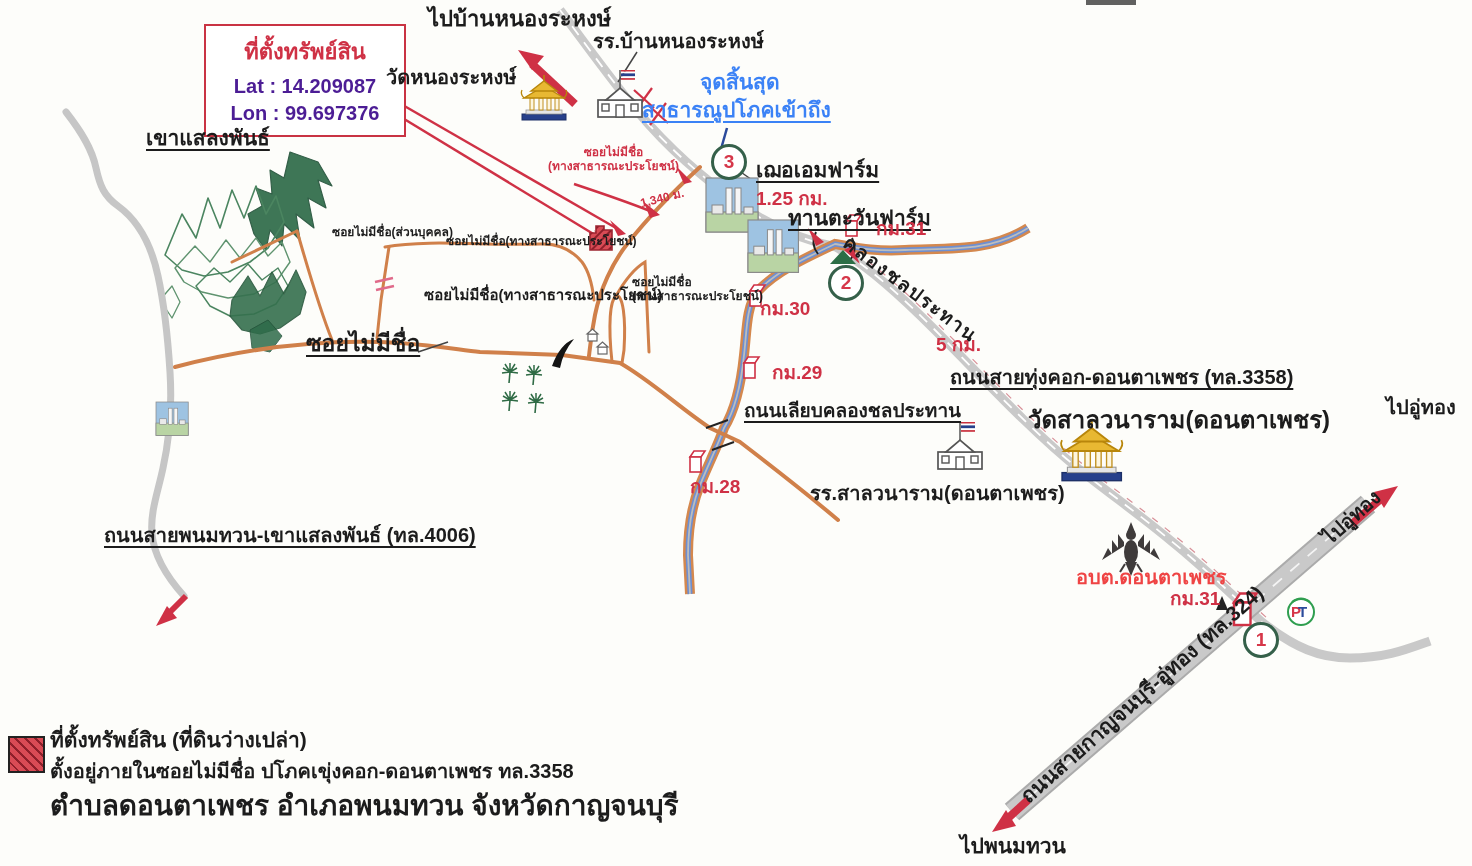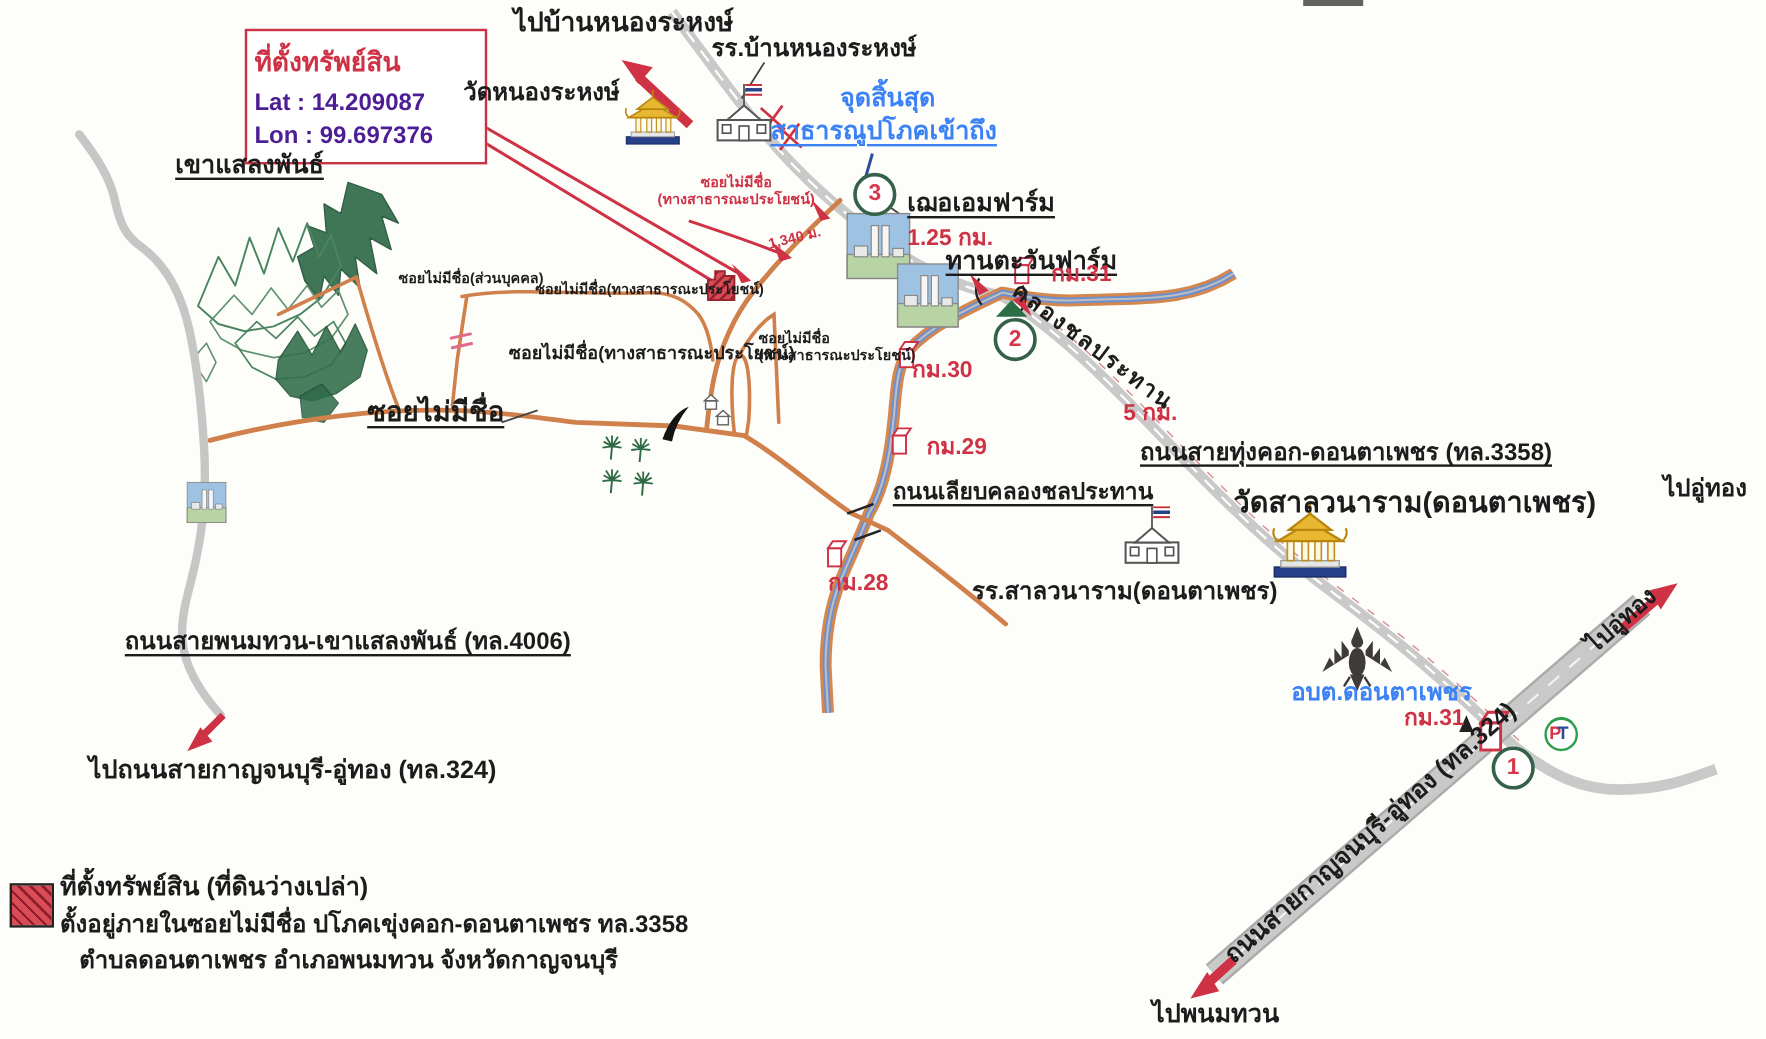--- a/index.html
+++ b/index.html
@@ -1,25 +1,25 @@
 <!DOCTYPE html>
 <html><head>
 <meta charset="utf-8">
 <style>
   html,body{margin:0;padding:0;background:#e8e8e8;}
   #stage{position:relative;width:1472px;height:866px;background:#fdfdfa;overflow:hidden;
          font-family:"Liberation Sans",sans-serif;}
   .lbl{position:absolute;font-weight:bold;color:#1c1c1c;white-space:nowrap;line-height:1.15;}
   .red{color:#cf3145}
   .blue{color:#3b82f6}
-  .dkgreen{color:#3b82f6}
+  .dkgreen{color:#ef4444}
   .ul{text-decoration:underline;text-underline-offset:4px;text-decoration-thickness:1.5px}
   .sm{font-size:12px}
   .callout{position:absolute;left:204px;top:24px;width:186px;border:2.5px solid #c93343;
-           background:#fff;padding:8px 6px 10px 6px;text-align:left;}
+           background:#fff;padding:8px 6px 10px 6px;text-align:center;}
   .callout .t{font-size:22px;font-weight:bold;color:#cf3145;margin-bottom:6px;}
   .callout .c{font-size:20px;font-weight:bold;color:#4c1d95;margin-top:4px;}
   .numcircle{position:absolute;width:30px;height:30px;border-radius:50%;border:3px solid #35604a;
              background:#fff;color:#d6374a;font-size:19px;font-weight:bold;text-align:center;
              line-height:30px;z-index:6;}
   .legend-swatch{position:absolute;left:8px;top:736px;width:33px;height:33px;border:2px solid #222;
      background:repeating-linear-gradient(45deg,#d94b55 0 5px,#8f1f2a 5px 7px);}
   .ptletters{position:absolute;left:1291px;top:600px;z-index:7;font-weight:bold;
              font-size:15px;line-height:24px;}
   .ptletters .p{color:#d6374a}
@@ -267,21 +267,20 @@
   <div class="lbl" style="left:810px;top:482px;font-size:20px">รร.สาลวนาราม(ดอนตาเพชร)</div>
 
   <div class="lbl" style="left:1386px;top:396px;font-size:20px">ไปอู่ทอง</div>
   <div class="lbl" style="left:1318px;top:532px;font-size:20px;transform:rotate(-41.5deg);transform-origin:0 0">ไปอู่ทอง</div>
 
   <div class="lbl dkgreen" style="left:1076px;top:566px;font-size:20px">อบต.ดอนตาเพชร</div>
   <div class="lbl red" style="left:1170px;top:588px;font-size:19px">กม.31</div>
 
   <div class="lbl" style="left:1016px;top:790px;font-size:21px;transform:rotate(-41.5deg);transform-origin:0 0">ถนนสายกาญจนบุรี-อู่ทอง (ทล.324)</div>
   <div class="lbl" style="left:960px;top:834px;font-size:21px">ไปพนมทวน</div>
-  <div class="lbl" style="left:74px;top:630px;font-size:21px">ไปถนนสายกาญจนบุรี-อู่ทอง (ทล.324)</div>
   <div class="lbl ul" style="left:104px;top:524px;font-size:20px">ถนนสายพนมทวน-เขาแสลงพันธ์ (ทล.4006)</div>
   <div class="lbl ul" style="left:146px;top:126px;font-size:21px">เขาแสลงพันธ์</div>
 
   <div class="lbl ul" style="left:306px;top:330px;font-size:23px">ซอยไม่มีชื่อ</div>
   <div class="lbl sm" style="left:332px;top:226px">ซอยไม่มีชื่อ(ส่วนบุคคล)</div>
   <div class="lbl sm" style="left:446px;top:235px">ซอยไม่มีชื่อ(ทางสาธารณะประโยชน์)</div>
   <div class="lbl" style="left:424px;top:286px;font-size:15px">ซอยไม่มีชื่อ(ทางสาธารณะประโยชน์)</div>
   <div class="lbl sm" style="left:632px;top:276px">
     <div>ซอยไม่มีชื่อ</div>
     <div>(ทางสาธารณะประโยชน์)</div>
@@ -294,15 +293,15 @@
 
   <div class="numcircle" style="left:1243px;top:622px">1</div>
   <div class="numcircle" style="left:828px;top:265px">2</div>
   <div class="numcircle" style="left:711px;top:144px">3</div>
 
   <div class="ptletters"><span class="p">P</span><span class="t">T</span></div>
 
   <div class="legend-swatch"></div>
   <div class="lbl" style="left:50px;top:728px;font-size:21px">ที่ตั้งทรัพย์สิน (ที่ดินว่างเปล่า)</div>
   <div class="lbl" style="left:50px;top:760px;font-size:20px">ตั้งอยู่ภายในซอยไม่มีชื่อ ปโภคเขุ่งคอก-ดอนตาเพชร ทล.3358</div>
-  <div class="lbl" style="left:66px;top:790px;font-size:20px">ตำบลดอนตาเพชร อำเภอพนมทวน จังหวัดกาญจนบุรี</div>
+  <div class="lbl" style="left:50px;top:790px;font-size:28px">ตำบลดอนตาเพชร อำเภอพนมทวน จังหวัดกาญจนบุรี</div>
 
 </div>
 
 </body></html>

